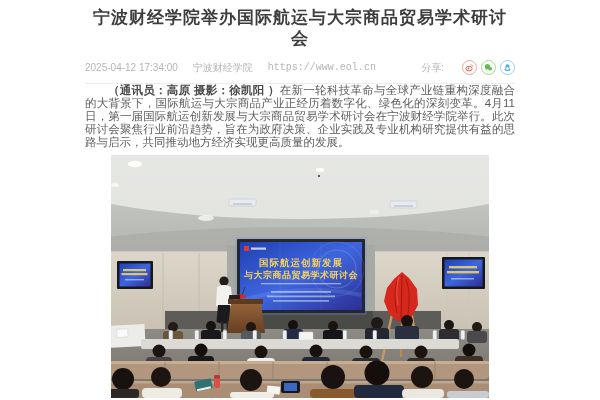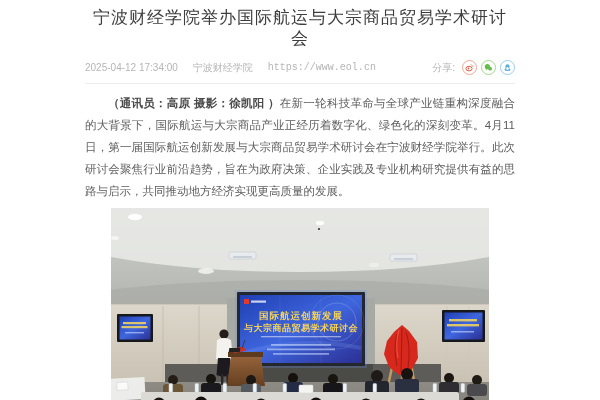--- a/index.html
+++ b/index.html
@@ -1,34 +1,34 @@
 <!DOCTYPE html>
 <html><head>
 <meta charset="utf-8">
 <style>
   * { margin:0; padding:0; box-sizing:border-box; }
   html,body { width:600px; height:400px; background:#ffffff; overflow:hidden;
               font-family:"Liberation Sans","DejaVu Sans",sans-serif; }
   .article { width:430px; margin:0 auto; padding-top:7px; }
-  .title { font-size:17px; font-weight:400; color:#3d3d3d; text-align:center;
+  .title { font-size:17px; font-weight:700; color:#3d3d3d; text-align:center;
            letter-spacing:1px; line-height:21px; }
   .meta { display:flex; justify-content:space-between; align-items:center;
           margin-top:11px; font-size:10px; color:#b5b5b5; }
   .meta-left { display:flex; align-items:center;justify-content:flex-end; }
   .meta-left > * { margin-right:15px; }
   .meta-left a { color:#b5b5b5; text-decoration:none;font-family:Liberation Mono, monospace; }
   .meta-right { display:flex; align-items:center; }
-  .share-label { margin-right:3px; }
+  .share-label { margin-right:14px; }
   .share-icon { width:15px; height:15px; border-radius:50%; margin-left:4px;
                 display:inline-flex; align-items:center; justify-content:center; cursor:pointer; }
   .weibo  { border:1px solid #efa89a; }
   .wechat { border:1px solid #a6d98d; }
   .qq     { border:1px solid #9ccdeb; }
   .divider { border:none; border-top:1px solid #ededed; margin-top:8px; }
-  .body-text { margin-top:8px; font-size:11.5px; line-height:22px; color:#5d5d5d;
+  .body-text { font-size:11.5px; line-height:13px; color:#5d5d5d;
                text-align:justify; text-indent:2em; }
   .body-text b { color:#4a4a4a; }
   figure { width:378px; margin:6px auto 0; line-height:0; }
   figure svg { display:block; }
 </style>
 </head>
 <body>
 
 <div class="article">
 

